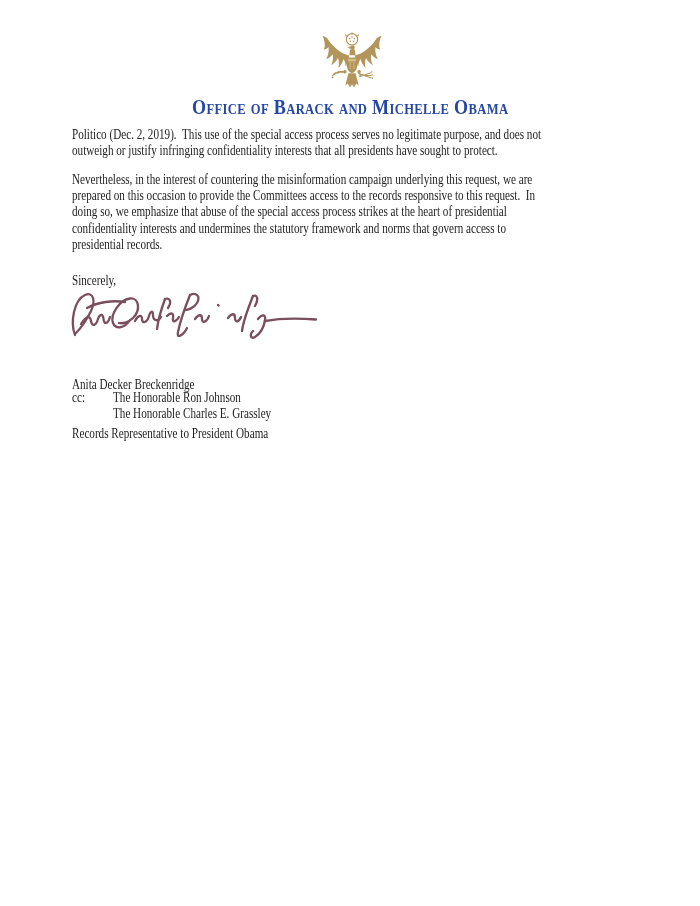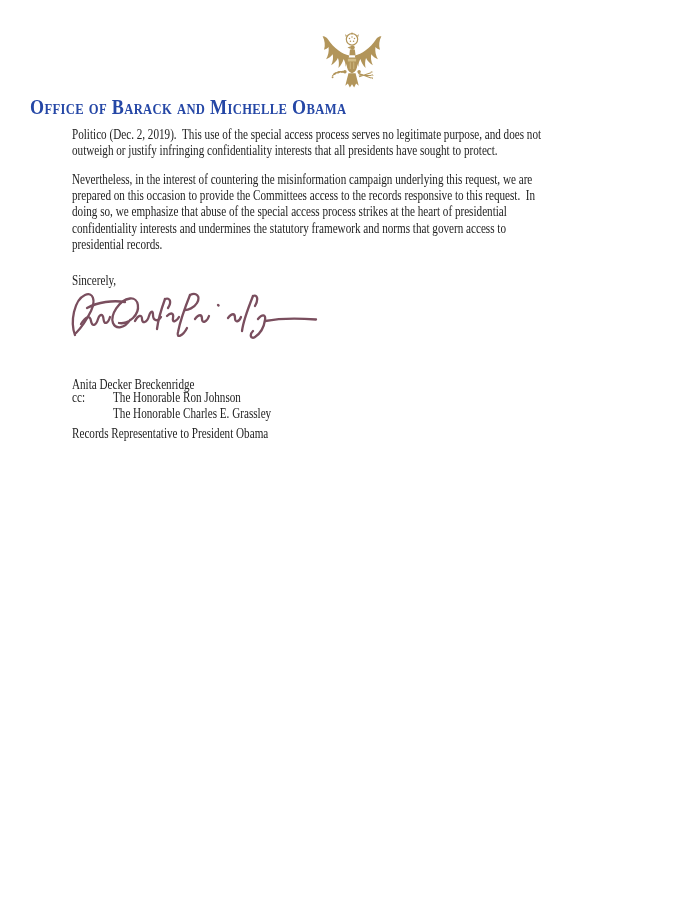--- a/index.html
+++ b/index.html
@@ -25,21 +25,21 @@
     width: 80px;
     height: 60px;
   }
   .seal-wrap svg { display: block; width: 100%; height: 100%; filter: blur(0.3px); }
 
   .letterhead-title-row {
     position: absolute;
     top: 95px;
     left: 0;
     width: 700px;
-    text-align: left;
+    text-align: center;
   }
   .letterhead-title {
     display: inline-block;
     font-family: "Liberation Serif", serif;
     font-variant: small-caps;
     font-weight: 600;
     font-size: 21.5px;
     line-height: 25px;
     letter-spacing: 0.4px;
     color: var(--accent_blue, #2547a6);

